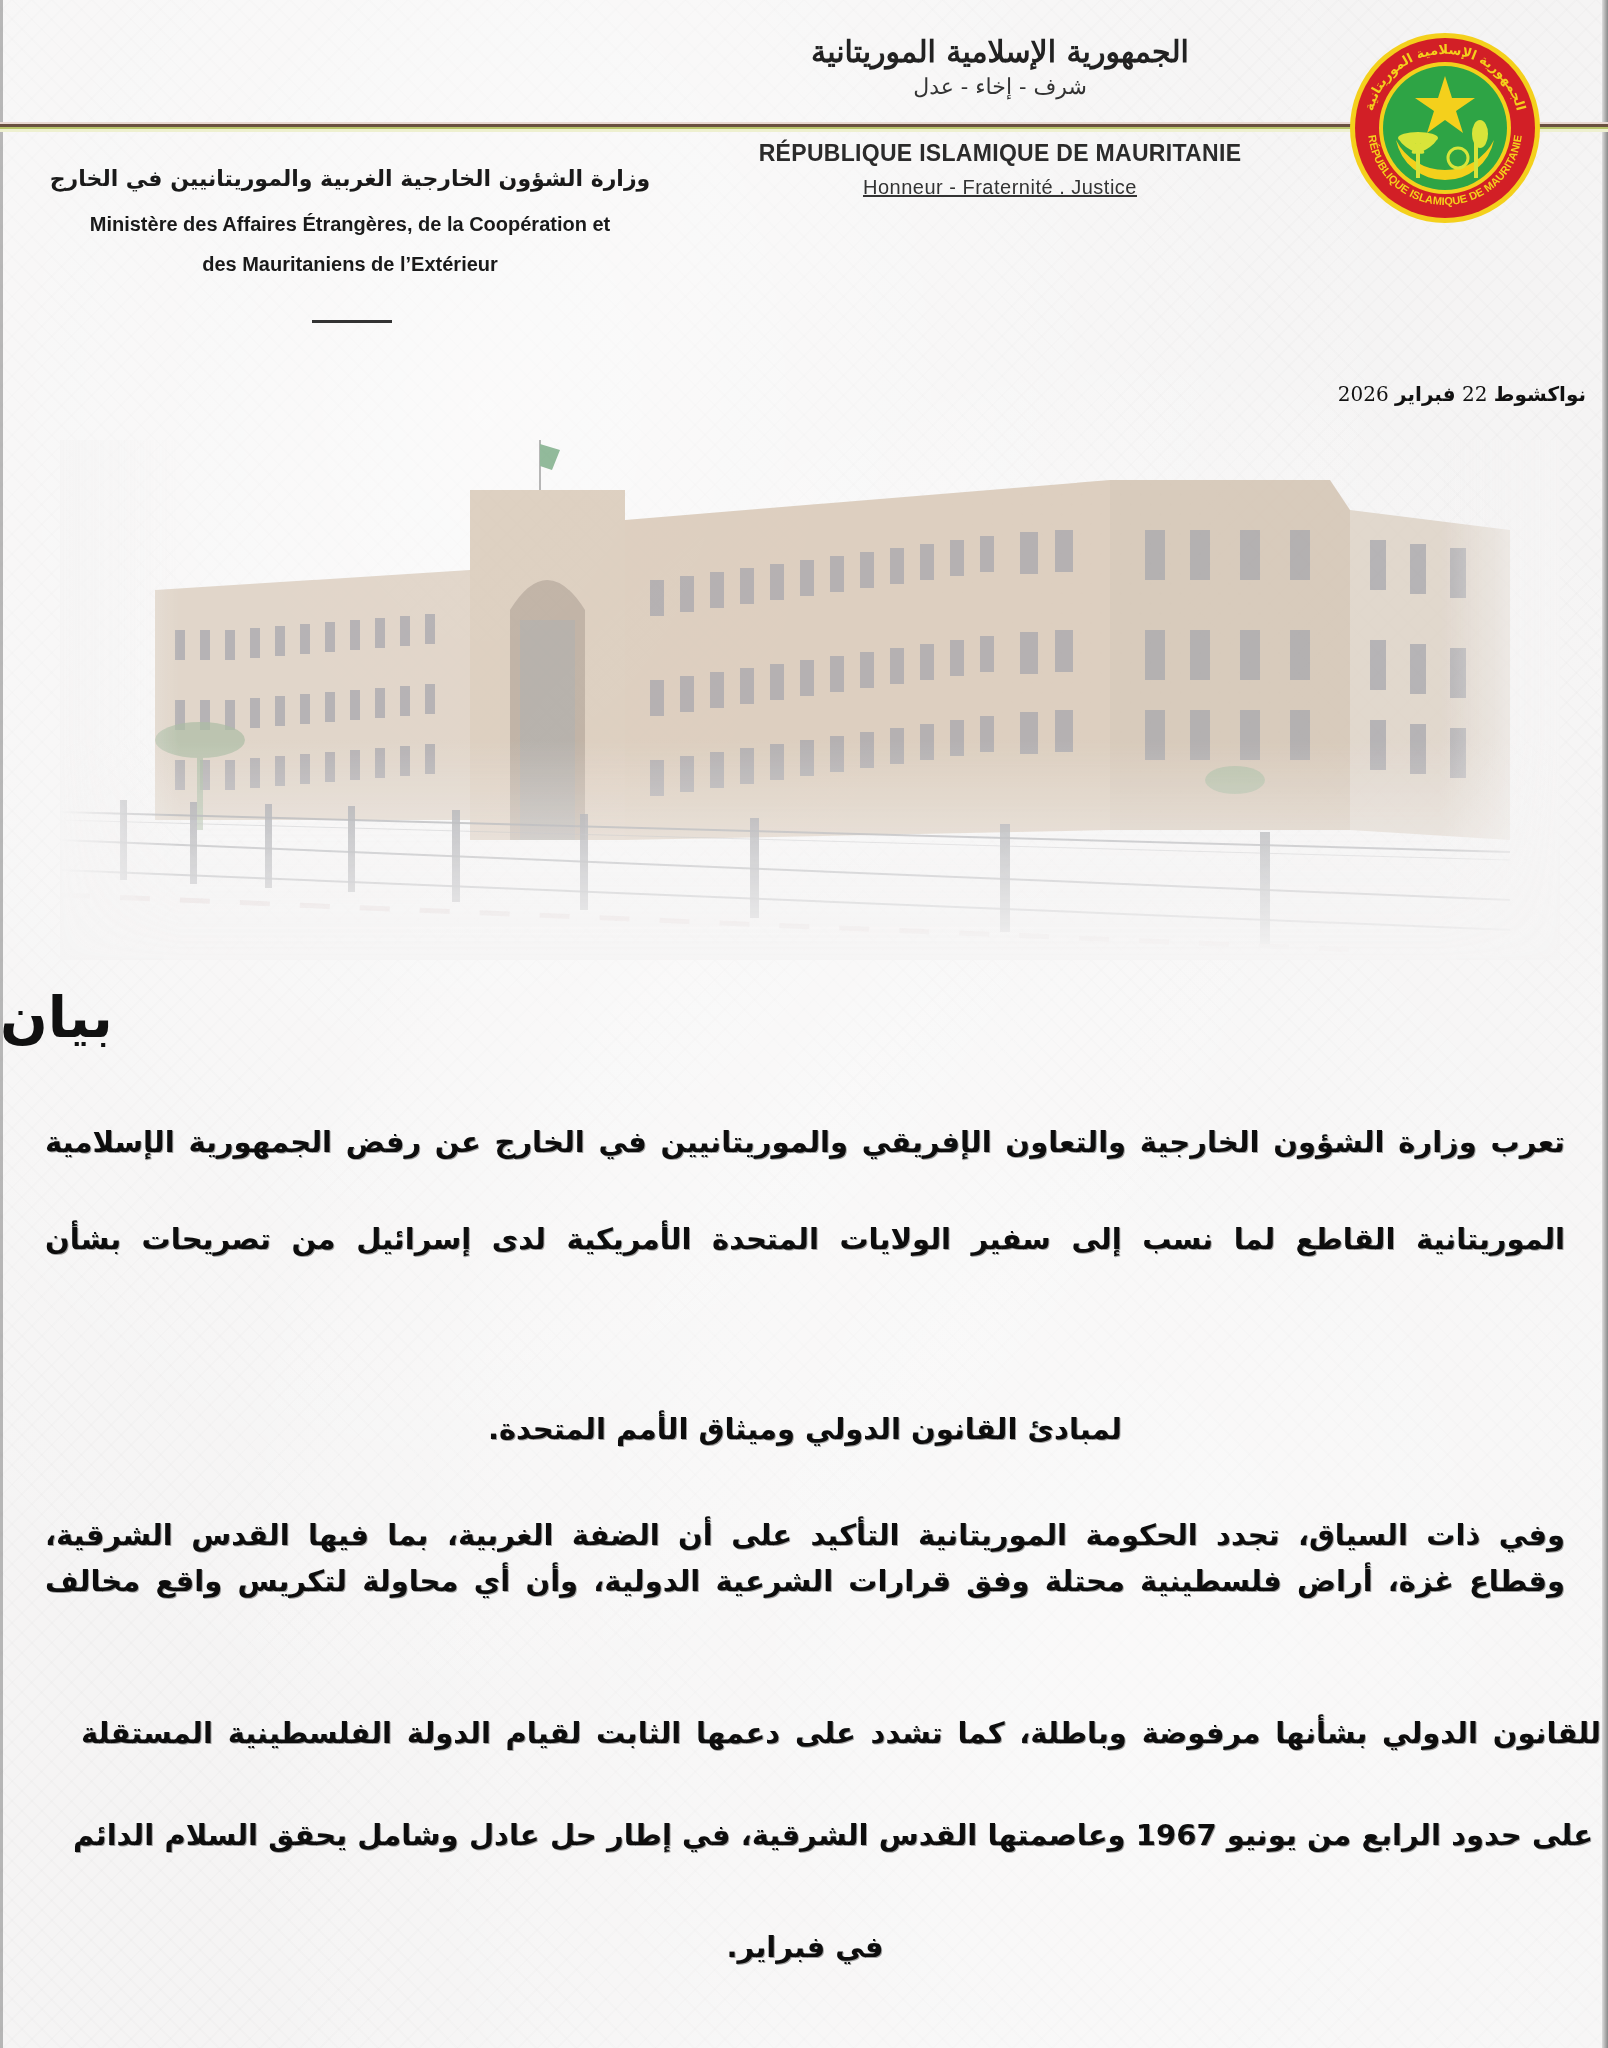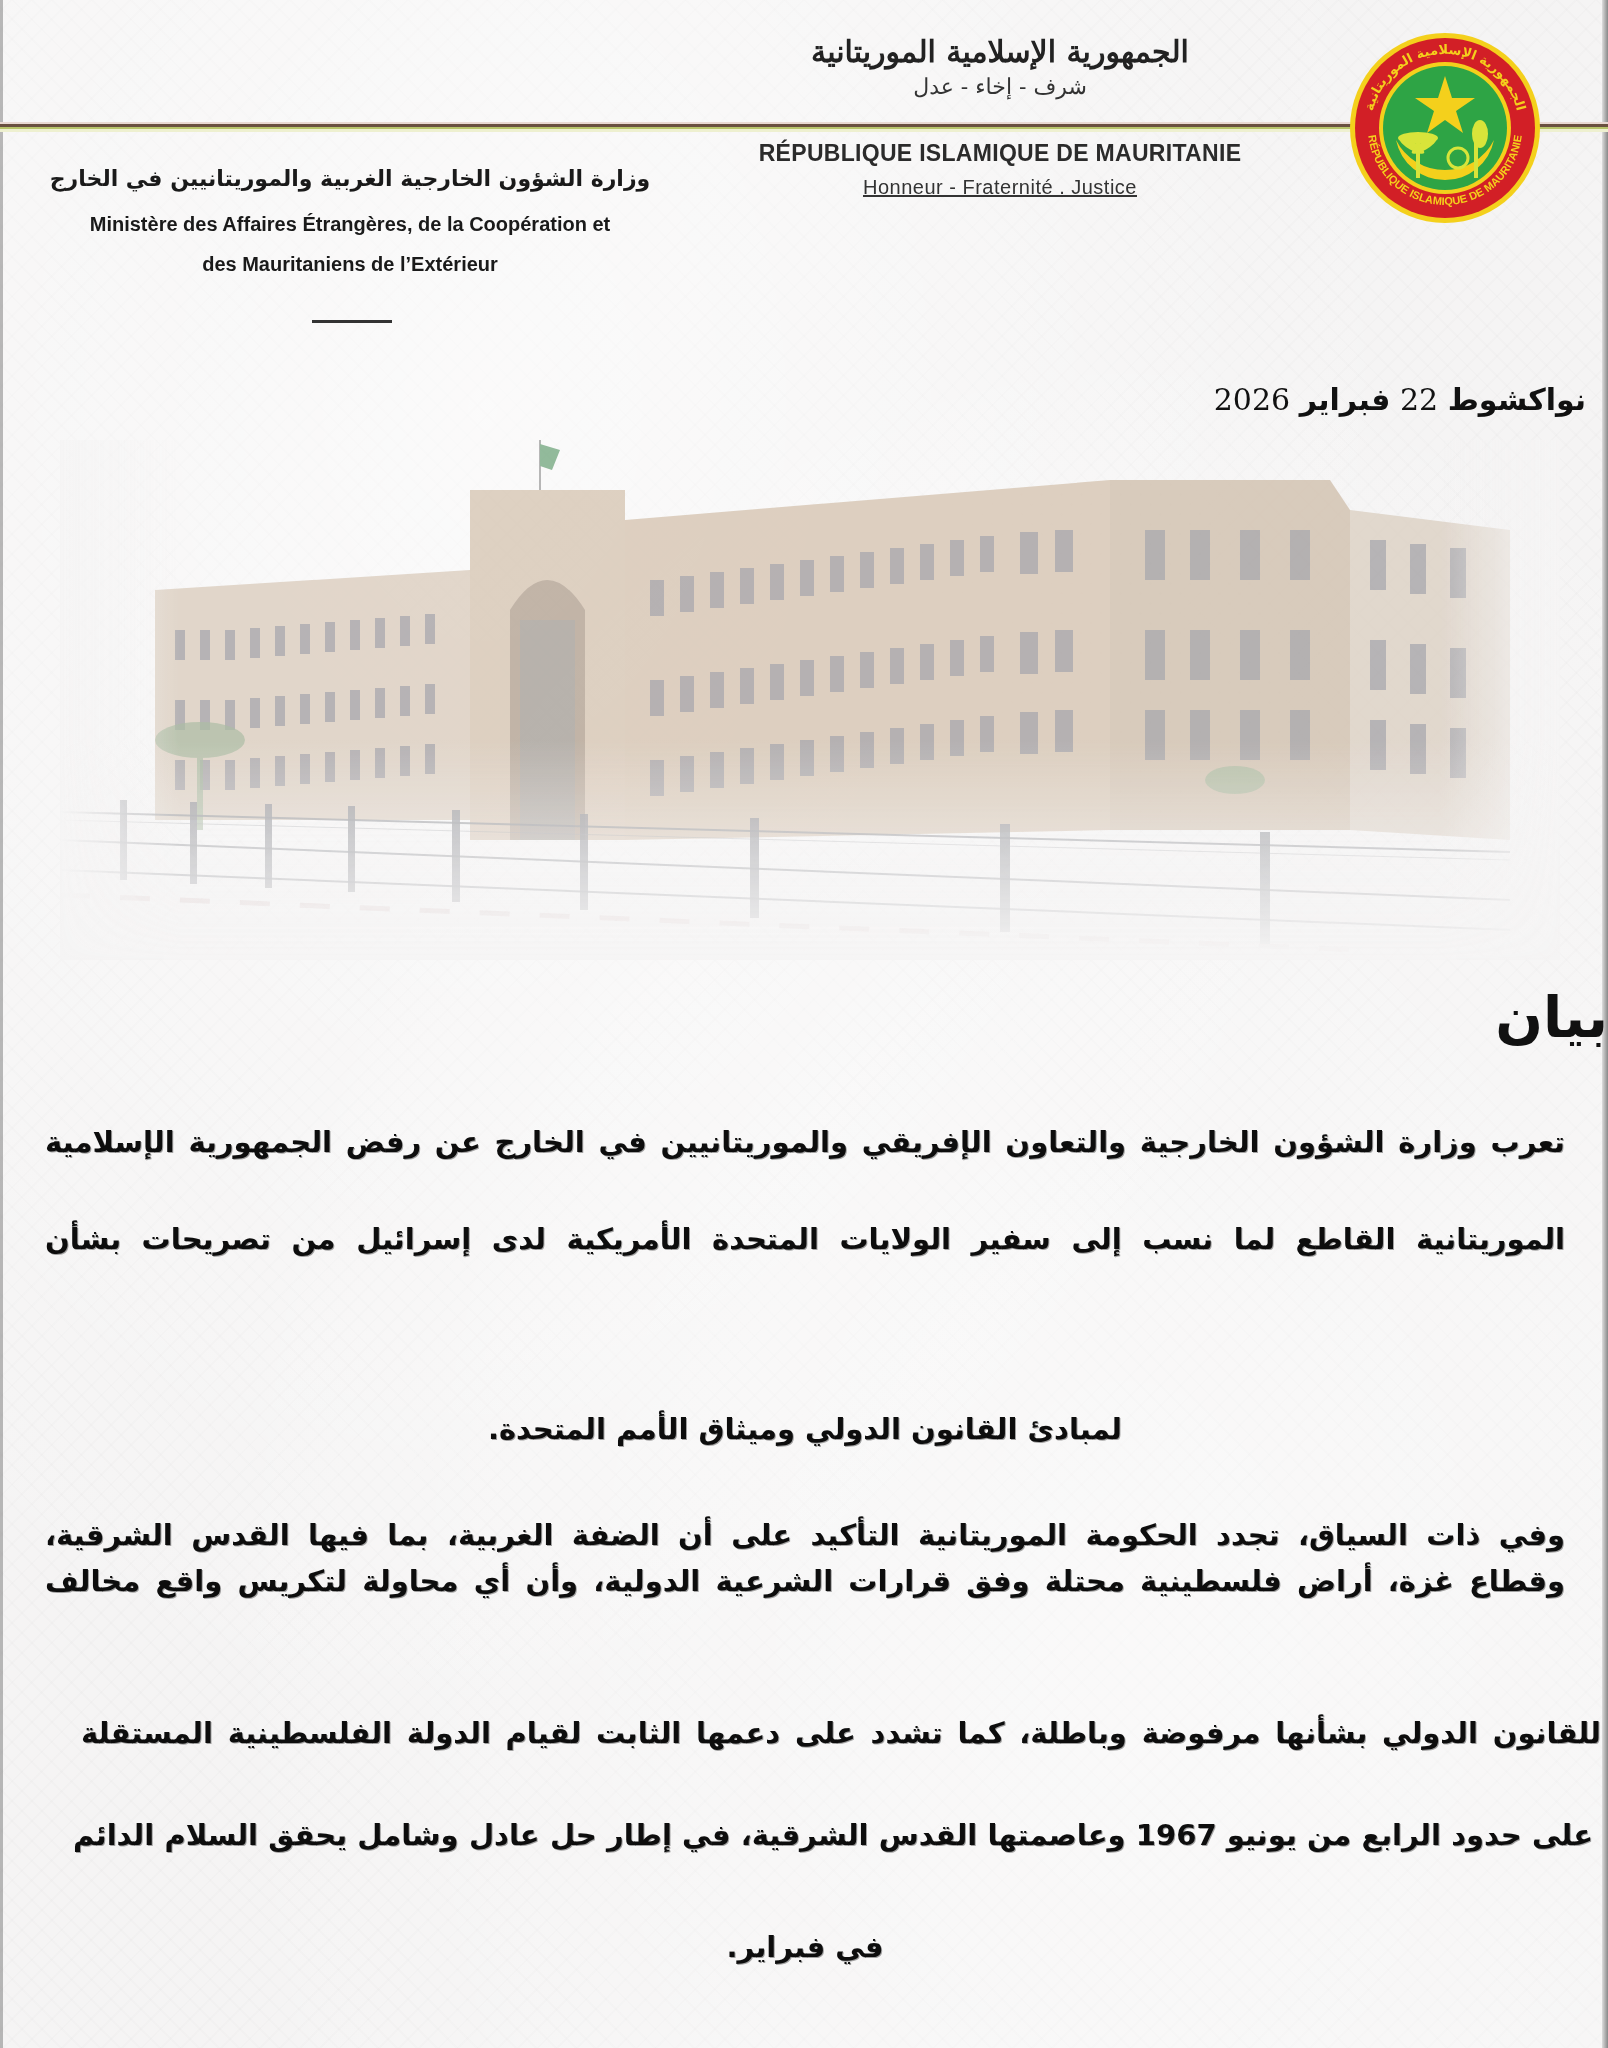--- a/index.html
+++ b/index.html
@@ -52,29 +52,29 @@
     font-family:"DejaVu Sans", sans-serif; font-weight:bold; font-size:22px; color:#1a1a1a; direction:rtl;
   }
   .ministry-fr {
     position:absolute; left:40px; width:620px; top:204px; text-align:center;
     font-family:"Liberation Sans", sans-serif; font-weight:bold; font-size:20px; color:#1a1a1a; line-height:40px;
   }
   .ministry-divider { position:absolute; left:312px; top:320px; width:80px; height:3px; background:#333; }
 
   .date-line {
     position:absolute; right:22px; top:382px; direction:rtl;
-    font-family:"DejaVu Serif", serif; font-size:30px; color:#111;
+    font-family:"DejaVu Serif", serif; font-size:20px; color:#111;
   }
   .date-line b { font-family:"DejaVu Sans", sans-serif; font-weight:bold; }
 
   
   .building { position:absolute; left:60px; top:440px; width:1500px; height:520px; opacity:.85; }
 
   .title {
-    position:absolute; left:0; width:1608px; top:985px; text-align:right;
+    position:absolute; left:0; width:1608px; top:985px; text-align:left;
     font-family:"DejaVu Sans", sans-serif; font-weight:bold; font-size:56px; color:#111; direction:rtl;
   }
 
   .body-text {
     position:absolute; left:45px; width:1520px; direction:rtl;
     font-family:"DejaVu Sans", sans-serif; font-weight:bold; font-size:29px; color:#0d0d0d;
     text-align:justify; text-align-last:justify; letter-spacing:-0.3px;
     text-shadow:1px 1px 0 rgba(0,0,0,0.35);
     white-space:nowrap;
   }

